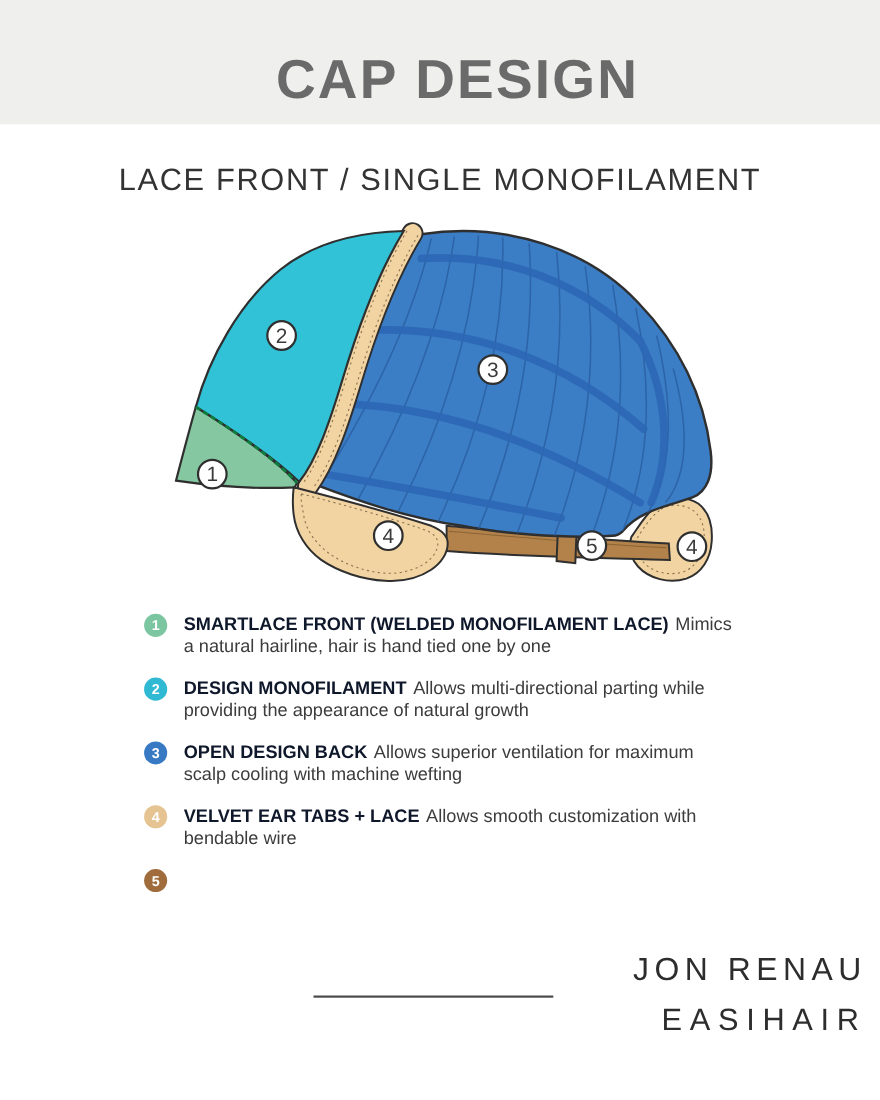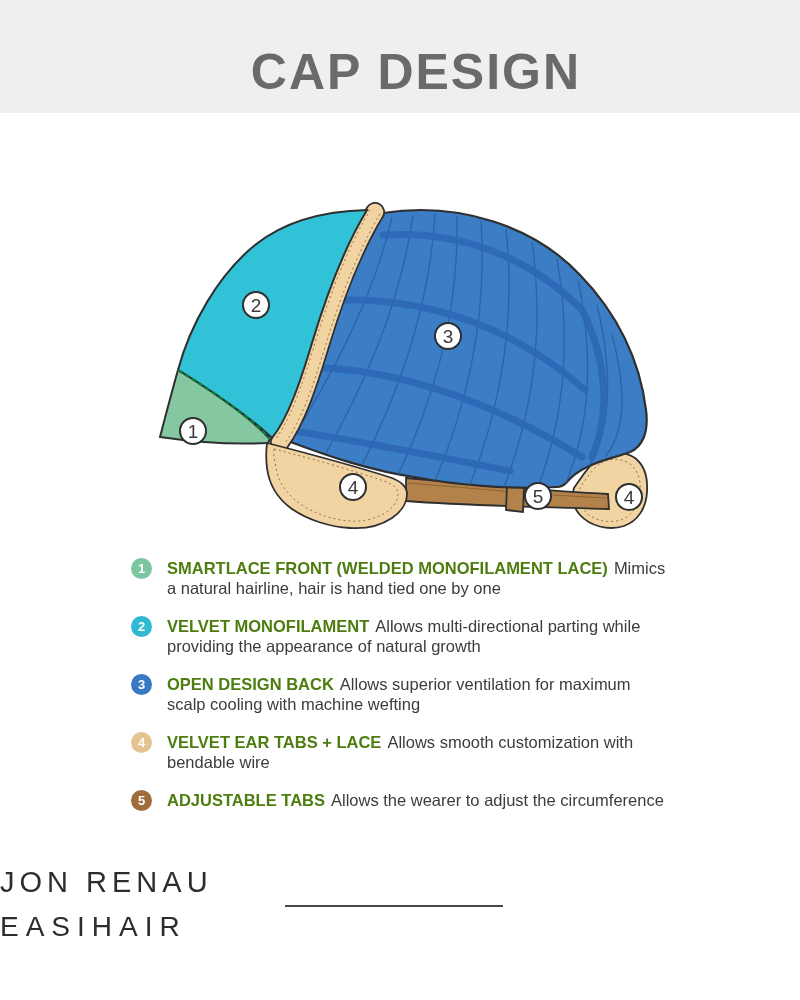--- a/index.html
+++ b/index.html
@@ -13,36 +13,37 @@
   .subtitle{position:absolute;left:0;top:148px;width:800px;text-align:center;
     font-size:28px;font-weight:400;color:#333333;letter-spacing:1.5px;}
 
   .diagram{position:absolute;left:130px;top:195px;width:540px;height:350px;}
 
   .legend{position:absolute;left:131px;top:558px;width:540px;display:flex;flex-direction:column;gap:18px;}
   .legend-item{display:flex;align-items:flex-start;}
   .legend-badge{flex:0 0 auto;width:21px;height:21px;border-radius:50%;color:#ffffff;
     font-size:13px;font-weight:bold;text-align:center;line-height:21px;margin-top:0px;}
   .legend-text{margin:0 0 0 15px;width:505px;font-size:16.5px;line-height:20px;color:#3c3c3c;}
-  .legend-title{font-weight:bold;color:#4d7c0f;margin-right:6px;}
+  .legend-title{font-weight:bold;color:#0f172a;margin-right:6px;}
 
-  .footer{position:absolute;left:0;top:866px;width:788px;text-align:left;color:#2d2d2d;}
+  .footer{position:absolute;left:0;top:866px;width:788px;text-align:right;color:#2d2d2d;}
   .brand-top{font-size:29px;letter-spacing:5px;}
   .brand-rule{width:218px;height:2px;background:#4a4a4a;margin:6px auto 4px auto;}
   .brand-bottom{font-size:28px;letter-spacing:7px;}
 </style>
 </head>
 <body>
 
 <div class="page">
 
   <div class="header-band">
     <h1 class="header-title">CAP DESIGN</h1>
   </div>
 
+  <div class="subtitle">LACE FRONT / SINGLE MONOFILAMENT</div>
 
   <svg class="diagram" viewBox="0 0 540 350" xmlns="http://www.w3.org/2000/svg">
     <defs>
       <clipPath id="blueclip">
         <path d="M 253,18 C 330,6 405,32 450,80 C 487,118 510,165 516,215 C 519,238 512,252 500,257 C 482,264 452,268 436,288 C 433,291 430,292 427,292 C 380,295 320,289 290,283 C 240,276 195,260 158,246 C 166,220 180,168 196,122 C 210,80 228,42 253,18 Z"></path>
       </clipPath>
     </defs>
 
     <path d="M 470,262 C 480,256 495,256 505,263 C 514,270 518,282 517,297 C 516,313 508,326 494,331 C 478,336 460,331 450,320 C 443,312 441,302 444,293 C 450,285 458,270 470,262 Z" fill="#f2d4a2" stroke="#2f2f2f" stroke-width="1.8"></path>
     <path d="M 471,268 C 479,263 492,263 500,269 C 508,275 511,285 510,297 C 509,310 502,321 491,325 C 477,329 462,325 454,315 C 448,308 447,300 450,293 C 455,285 463,273 471,268 Z" fill="none" stroke="#8a7450" stroke-width="1" stroke-dasharray="2,3"></path>
@@ -114,33 +115,32 @@
     </g>
   </svg>
 
   <div class="legend">
     <div class="legend-item">
       <div class="legend-badge" style="background-color: rgb(124, 197, 161);">1</div>
       <p class="legend-text"><span class="legend-title">SMARTLACE FRONT (WELDED MONOFILAMENT LACE)</span><span>Mimics a natural hairline, hair is hand tied one by one</span></p>
     </div>
     <div class="legend-item">
       <div class="legend-badge" style="background-color: rgb(47, 185, 210);">2</div>
-      <p class="legend-text"><span class="legend-title">VELVET MONOFILAMENT</span><span>Allows multi-directional parting while providing the appearance of natural growth</span></p>
+      <p class="legend-text"><span class="legend-title">DESIGN MONOFILAMENT</span><span>Allows multi-directional parting while providing the appearance of natural growth</span></p>
     </div>
     <div class="legend-item">
       <div class="legend-badge" style="background-color: rgb(55, 121, 194);">3</div>
       <p class="legend-text"><span class="legend-title">OPEN DESIGN BACK</span><span>Allows superior ventilation for maximum scalp cooling  with machine wefting</span></p>
     </div>
     <div class="legend-item">
       <div class="legend-badge" style="background-color: rgb(229, 196, 145);">4</div>
       <p class="legend-text"><span class="legend-title">VELVET EAR TABS + LACE</span><span>Allows smooth customization with bendable wire</span></p>
     </div>
     <div class="legend-item">
       <div class="legend-badge" style="background-color: rgb(160, 108, 60);">5</div>
-      <p class="legend-text"><span class="legend-title">ADJUSTABLE TABS</span><span>Allows the wearer to adjust the circumference</span></p>
     </div>
   </div>
 
   <div class="footer">
     <div class="brand-top">JON RENAU</div>
     <div class="brand-rule"></div>
     <div class="brand-bottom">EASIHAIR</div>
   </div>
 
 </div>

